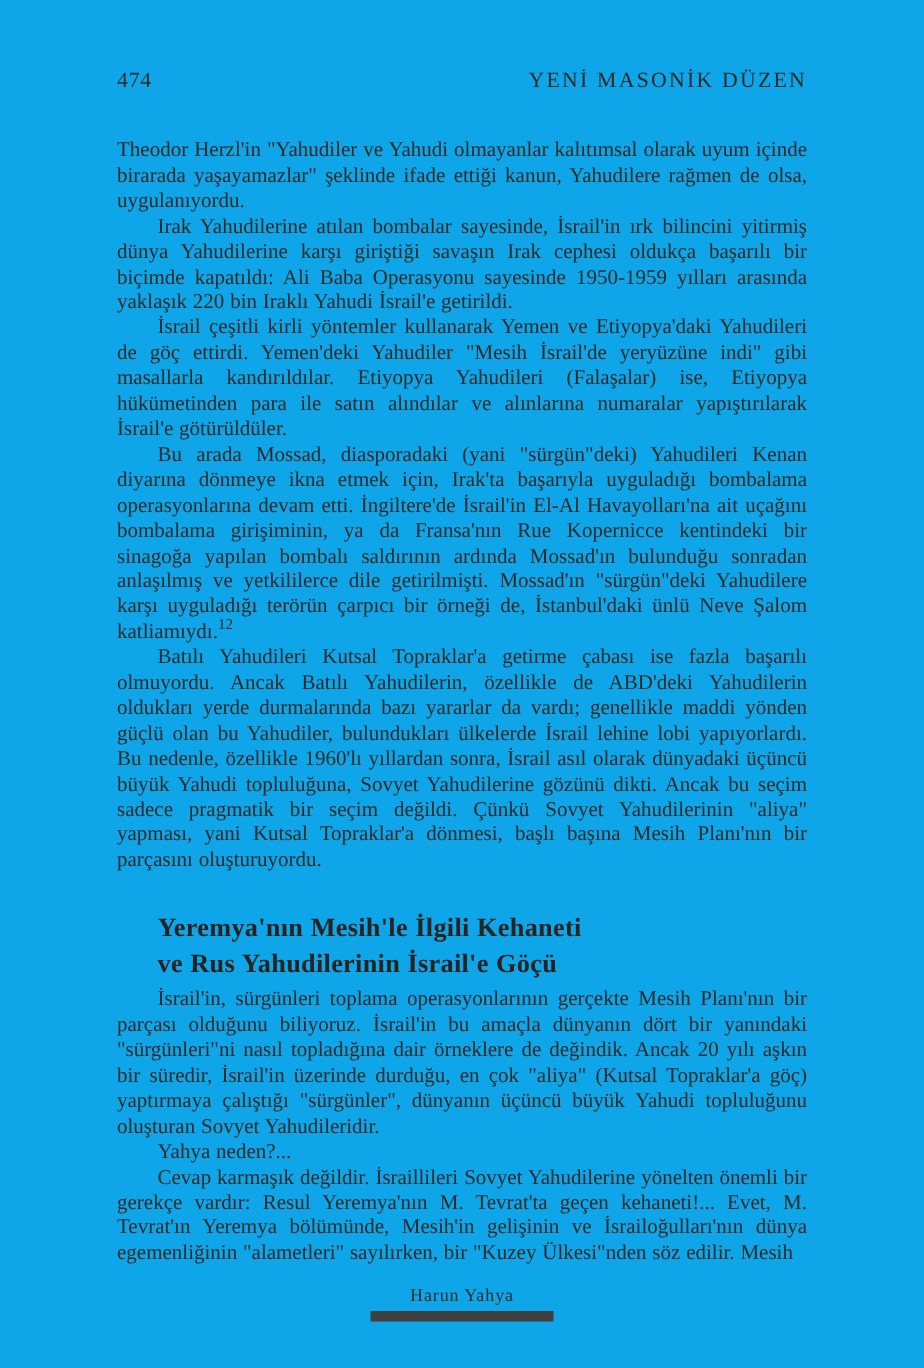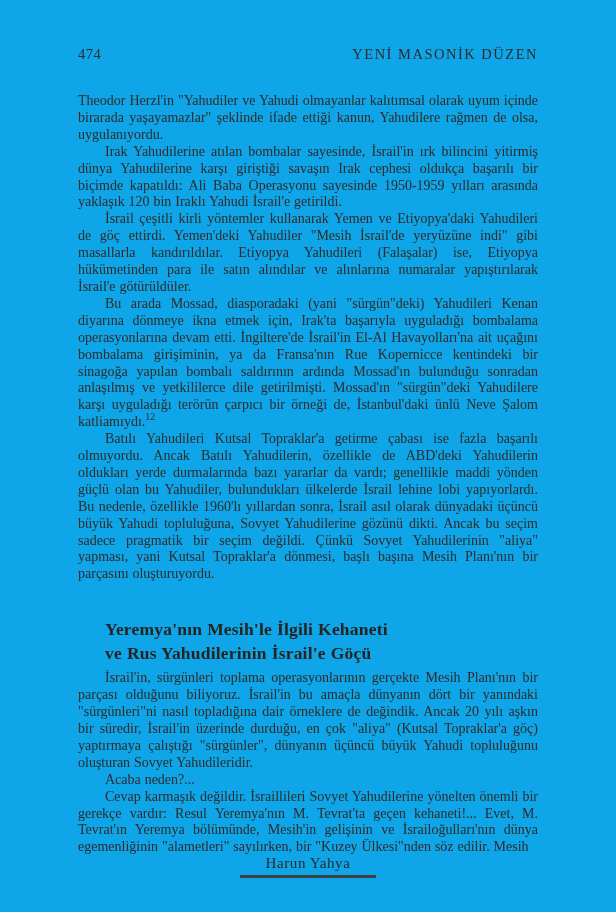--- a/index.html
+++ b/index.html
@@ -55,63 +55,63 @@
   }
   .body-text p.no-indent {
     text-indent: 0;
   }
   .body-text sup {
     font-size: 10px;
     line-height: 0;
     vertical-align: super;
   }
   .body-text h2 {
-    margin: 34px 0 5px 27px;
+    margin: 23px 0 5px 27px;
     padding: 0;
     font-size: 17.5px;
     font-weight: bold;
     line-height: 24px;
     text-align: left;
     letter-spacing: 0.2px;
     color: #262320;
   }
   .footer {
     position: absolute;
     top: 854px;
     left: 0;
     width: 616px;
     text-align: center;
   }
   .footer .author {
     display: inline-block;
-    font-size: 15px;
+    font-size: 12px;
     letter-spacing: 0.6px;
     padding: 0 26px 3px 26px;
-    border-bottom: 3px solid #404040;
+    border-bottom: 7px solid #404040;
   }
 </style>
 </head>
 <body>
 
 <div class="page">
 
   <div class="running-head">
     <span class="page-num">474</span>
     <span class="run-title">YENİ MASONİK DÜZEN</span>
   </div>
 
   <div class="body-text" id="body-text">
       <p class="no-indent">Theodor Herzl'in "Yahudiler ve Yahudi olmayanlar kalıtımsal olarak uyum içinde birarada yaşayamazlar" şeklinde ifade ettiği kanun, Yahudilere rağmen de olsa, uygulanıyordu.</p>
-      <p>Irak Yahudilerine atılan bombalar sayesinde, İsrail'in ırk bilincini yitirmiş dünya Yahudilerine karşı giriştiği savaşın Irak cephesi oldukça başarılı bir biçimde kapatıldı: Ali Baba Operasyonu sayesinde 1950-1959 yılları arasında yaklaşık 120 bin Iraklı Yahudi İsrail'e getirildi.</p>
+      <p>Irak Yahudilerine atılan bombalar sayesinde, İsrail'in ırk bilincini yitirmiş dünya Yahudilerine karşı giriştiği savaşın Irak cephesi oldukça başarılı bir biçimde kapatıldı: Ali Baba Operasyonu sayesinde 1950-1959 yılları arasında yaklaşık 220 bin Iraklı Yahudi İsrail'e getirildi.</p>
       <p>İsrail çeşitli kirli yöntemler kullanarak Yemen ve Etiyopya'daki Yahudileri de göç ettirdi. Yemen'deki Yahudiler "Mesih İsrail'de yeryüzüne indi" gibi masallarla kandırıldılar. Etiyopya Yahudileri (Falaşalar) ise, Etiyopya hükümetinden para ile satın alındılar ve alınlarına numaralar yapıştırılarak İsrail'e götürüldüler.</p>
       <p>Bu arada Mossad, diasporadaki (yani "sürgün"deki) Yahudileri Kenan diyarına dönmeye ikna etmek için, Irak'ta başarıyla uyguladığı bombalama operasyonlarına devam etti. İngiltere'de İsrail'in El-Al Havayolları'na ait uçağını bombalama girişiminin, ya da Fransa'nın Rue Kopernicce kentindeki bir sinagoğa yapılan bombalı saldırının ardında Mossad'ın bulunduğu sonradan anlaşılmış ve yetkililerce dile getirilmişti. Mossad'ın "sürgün"deki Yahudilere karşı uyguladığı terörün çarpıcı bir örneği de, İstanbul'daki ünlü Neve Şalom katliamıydı.<sup>12</sup></p>
       <p>Batılı Yahudileri Kutsal Topraklar'a getirme çabası ise fazla başarılı olmuyordu. Ancak Batılı Yahudilerin, özellikle de ABD'deki Yahudilerin oldukları yerde durmalarında bazı yararlar da vardı; genellikle maddi yönden güçlü olan bu Yahudiler, bulundukları ülkelerde İsrail lehine lobi yapıyorlardı. Bu nedenle, özellikle 1960'lı yıllardan sonra, İsrail asıl olarak dünyadaki üçüncü büyük Yahudi topluluğuna, Sovyet Yahudilerine gözünü dikti. Ancak bu seçim sadece pragmatik bir seçim değildi. Çünkü Sovyet Yahudilerinin "aliya" yapması, yani Kutsal Topraklar'a dönmesi, başlı başına Mesih Planı'nın bir parçasını oluşturuyordu.</p>
       <h2>Yeremya'nın Mesih'le İlgili Kehaneti<br>ve Rus Yahudilerinin İsrail'e Göçü</h2>
       <p>İsrail'in, sürgünleri toplama operasyonlarının gerçekte Mesih Planı'nın bir parçası olduğunu biliyoruz. İsrail'in bu amaçla dünyanın dört bir yanındaki "sürgünleri"ni nasıl topladığına dair örneklere de değindik. Ancak 20 yılı aşkın bir süredir, İsrail'in üzerinde durduğu, en çok "aliya" (Kutsal Topraklar'a göç) yaptırmaya çalıştığı "sürgünler", dünyanın üçüncü büyük Yahudi topluluğunu oluşturan Sovyet Yahudileridir.</p>
-      <p>Acaba neden?...</p>
+      <p>Yahya neden?...</p>
       <p>Cevap karmaşık değildir. İsraillileri Sovyet Yahudilerine yönelten önemli bir gerekçe vardır: Resul Yeremya'nın M. Tevrat'ta geçen kehaneti!... Evet, M. Tevrat'ın Yeremya bölümünde, Mesih'in gelişinin ve İsrailoğulları'nın dünya egemenliğinin "alametleri" sayılırken, bir "Kuzey Ülkesi"nden söz edilir. Mesih</p>
     </div>
 
   <div class="footer">
     <span class="author">Harun Yahya</span>
   </div>
 
 </div>
 
 </body></html>

